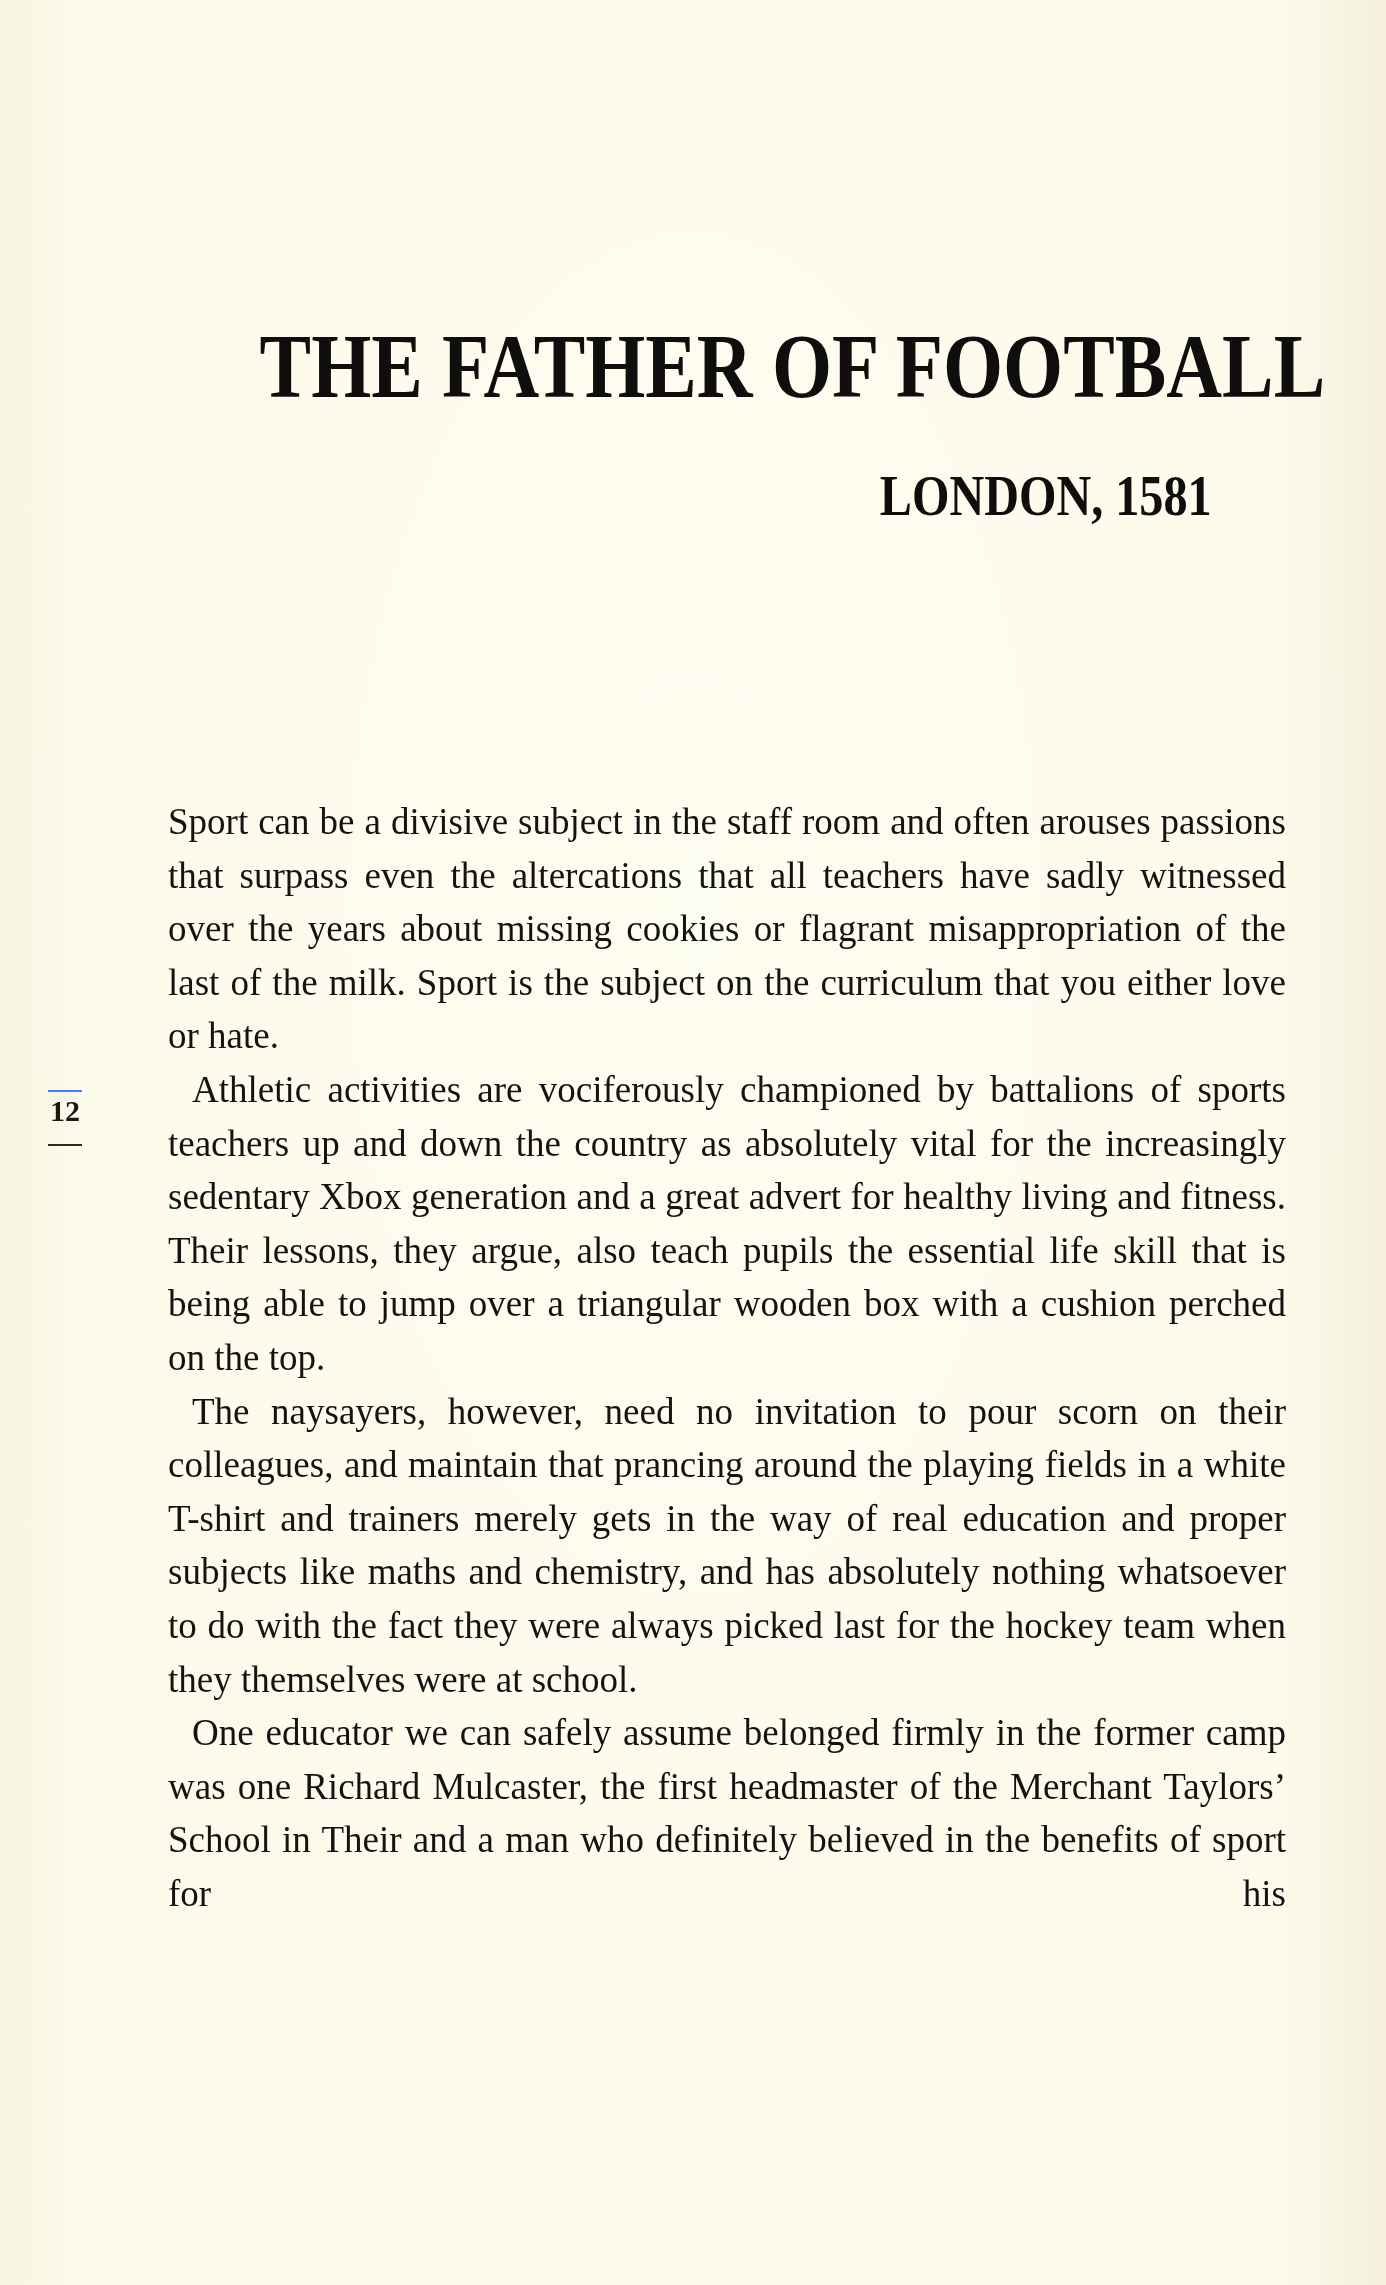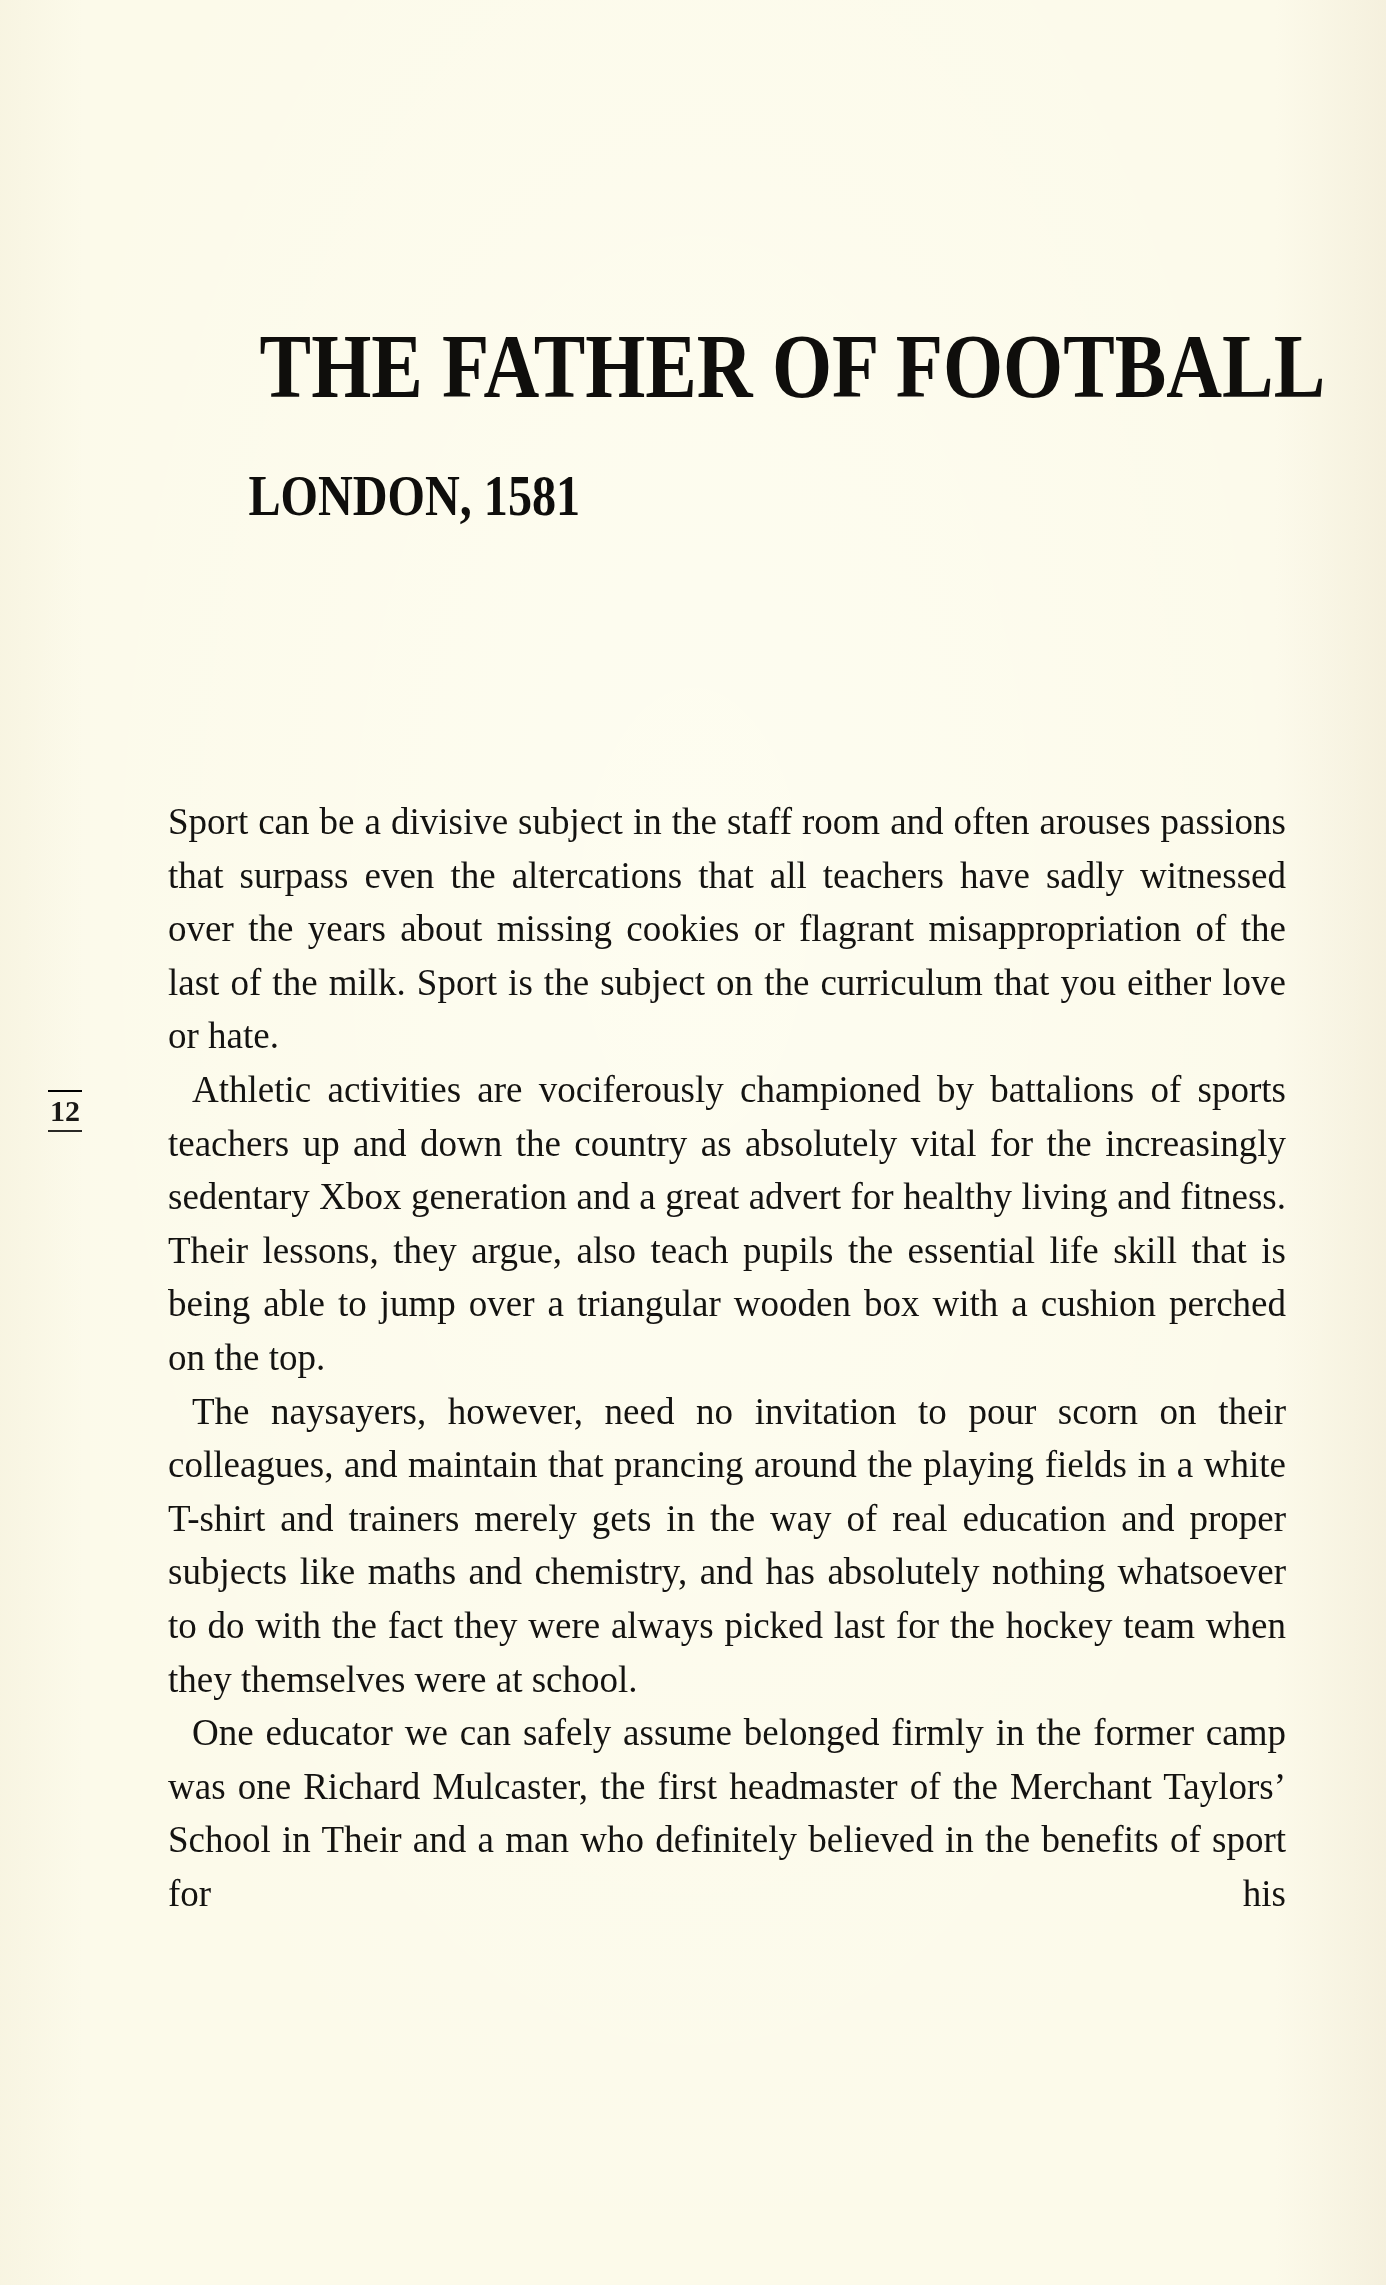--- a/index.html
+++ b/index.html
@@ -32,21 +32,21 @@
       line-height: 53px;
       transform: scaleX(-1);
       pointer-events: none;
       white-space: nowrap;
     }
     .header {
       position: absolute;
       left: 170px;
       top: 320px;
       width: 1120px;
-      text-align: left;
+      text-align: right;
     }
     .title {
       font-family: "Liberation Serif", "DejaVu Serif", serif;
       font-weight: bold;
       font-size: 92px;
       letter-spacing: 0px;
       line-height: 1;
       transform: scaleX(0.84);
       transform-origin: center;
       white-space: nowrap;
@@ -64,22 +64,22 @@
       white-space: nowrap;
       color: #0f0e0c;
     }
     .page-number {
       position: absolute;
       left: 48px;
       top: 1090px;
       font-size: 30px;
       font-weight: bold;
       line-height: 1;
-      padding: 4px 2px 4px;
-      border-top: 2px solid #000000;
+      padding: 4px 2px 18px;
+      border-top: 2px solid #3b82f6;
       border-bottom: 2px solid #2a2925;
       width: 30px;
       text-align: center;
       color: #1a1916;
     }
     .body-text {
       position: absolute;
       left: 168px;
       top: 795px;
       width: 1118px;

